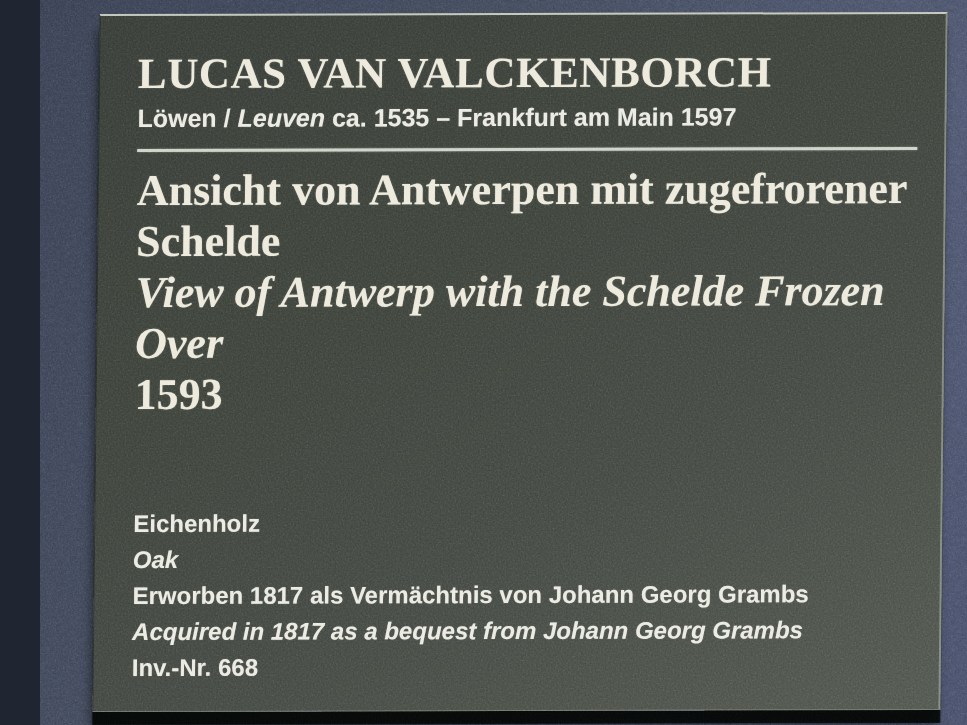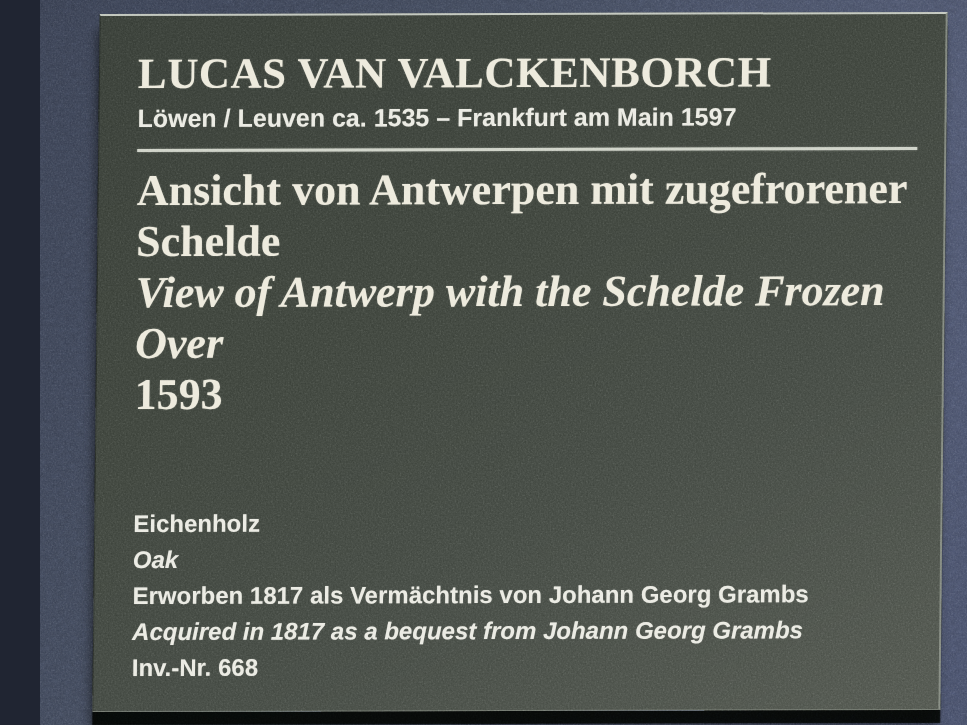--- a/index.html
+++ b/index.html
@@ -36,21 +36,21 @@
          text-shadow:0 0 1.5px rgba(240,238,225,0.38);}
   .sans{color:#eaeae2;text-shadow:0 0 1.2px rgba(238,238,230,0.35);}
   .artist{
     margin-top:34px;
     font-size:43px;font-weight:bold;letter-spacing:0.6px;
     line-height:47px;white-space:nowrap;
   }
   .bio{
     margin-top:6px;font-size:25px;font-weight:bold;line-height:30px;white-space:nowrap;
   }
-  .bio .it{}
+  .bio .it{font-style:italic;}
   .divider{
     margin-top:16px;height:3px;width:780px;border:0;
     background:#cdd1c6;box-shadow:0 0 2px rgba(220,224,214,0.5);
   }
   .titleblock{margin-top:13px;}
   .titleblock .line{
     font-size:44px;font-weight:bold;line-height:51px;white-space:nowrap;
   }
   .titleblock .en{font-style:italic;}
   .materials{margin-top:86px;}

